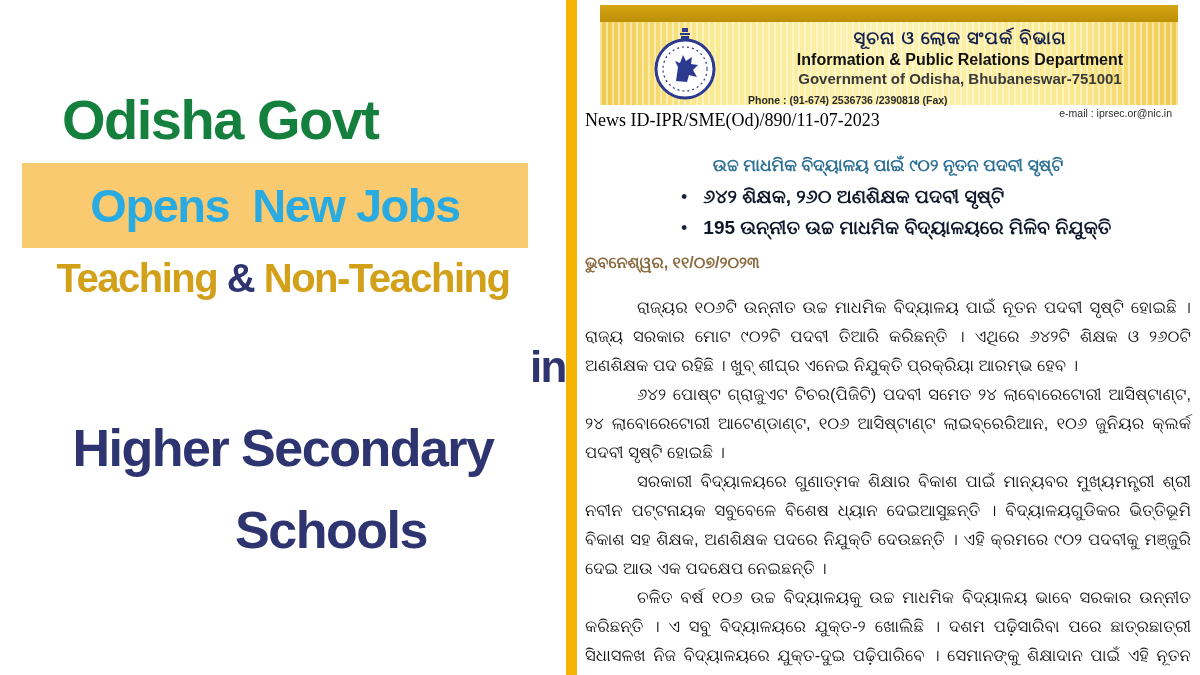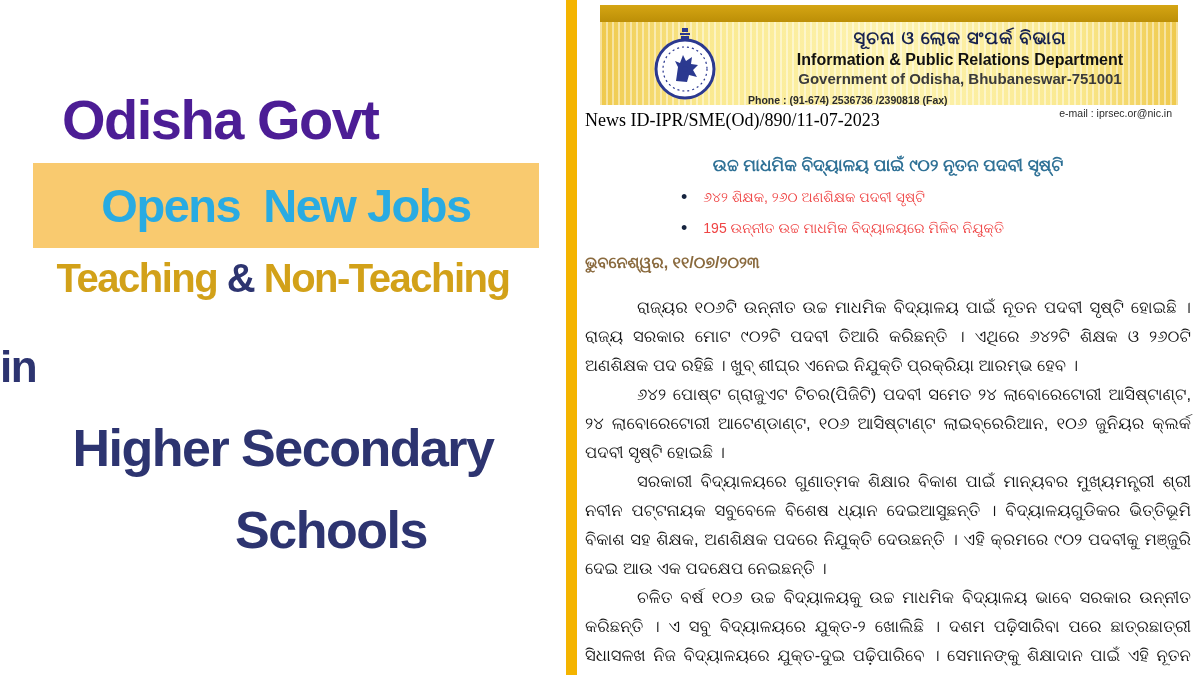--- a/index.html
+++ b/index.html
@@ -4,30 +4,30 @@
 <style>
   html,body { margin:0; padding:0; background:#ffffff; }
   .page {
     position:relative; width:1200px; height:675px; background:#ffffff;
     overflow:hidden; font-family:"Liberation Sans", sans-serif;
   }
 
   
   .left-panel { position:absolute; left:0; top:0; width:566px; height:675px; background:#fff; }
   .hl { font-weight:bold; letter-spacing:-1.5px; line-height:1; white-space:nowrap; }
-  .hl-line1 { position:absolute; left:62px; top:92px; font-size:56px; color:#4c1d95; }
+  .hl-line1 { position:absolute; left:62px; top:92px; font-size:56px; color:#15803d; }
   .hl-band {
-    position:absolute; left:33px; top:163px; width:506px; height:85px;
+    position:absolute; left:22px; top:163px; width:506px; height:85px;
     background:#F9CA6F; display:flex; align-items:center; justify-content:center;
     font-size:47px; font-weight:bold; letter-spacing:-1.5px; white-space:pre;
   }
   .c-cyan { color:#29ABE2; } .c-magenta { color:#E9198C; }
   .c-navy { color:#2D3470; } .c-gold { color:#D2A119; }
   .hl-line3 { position:absolute; left:0; top:258px; width:566px; text-align:center; font-size:40px; white-space:pre; }
-  .hl-line4 { position:absolute; left:0; top:345px; width:566px; box-sizing:content-box; text-align:left; font-size:44px; color:#2D3470; width:510px; }
+  .hl-line4 { position:absolute; left:0; top:345px; width:566px; padding-left:56px; box-sizing:content-box; text-align:right; font-size:44px; color:#2D3470; width:510px; }
   .hl-line5 { position:absolute; left:0; top:422px; width:566px; text-align:center; font-size:52px; color:#2D3470; }
   .hl-line6 { position:absolute; left:76px; top:504px; width:510px; text-align:center; font-size:52px; color:#2D3470; }
 
   
   .divider { position:absolute; left:566px; top:0; width:11px; height:675px; background:#F4B400; }
 
   
   .right-panel { position:absolute; left:585px; top:0; width:615px; height:675px; background:#fff; }
 
   .letterhead { position:absolute; left:15px; top:5px; width:578px; height:100px; }
@@ -50,21 +50,21 @@
     position:absolute; left:0px; top:110px;
     font-family:"Liberation Serif", serif; font-size:18px; color:#000;
   }
 
   .doc-title { position:absolute; left:0; top:156px; width:606px; text-align:center;
     font-size:17px; font-weight:bold; color:#2F7196; }
 
   .bullets { position:absolute; left:96px; top:184px; }
   .bullet-row { display:flex; align-items:flex-start; height:31px; }
   .bullet-dot { font-size:18px; color:#16243F; margin-right:16px; line-height:26px; }
-  .bullet-text { font-size:14px; font-weight:normal; color:#ef4444; line-height:26px; }
+  .bullet-text { font-size:19px; font-weight:bold; color:#0f172a; line-height:26px; }
 
   .dateline { position:absolute; left:0; top:254px; font-size:16px; font-weight:bold; color:#8A6A3E; }
 
   .body-text { position:absolute; left:0; top:293px; width:606px;
     font-size:16.5px; line-height:29px; color:#131313; text-align:justify; }
   .body-text p { margin:0; text-indent:52px; }
 </style>
 </head>
 <body>
 

